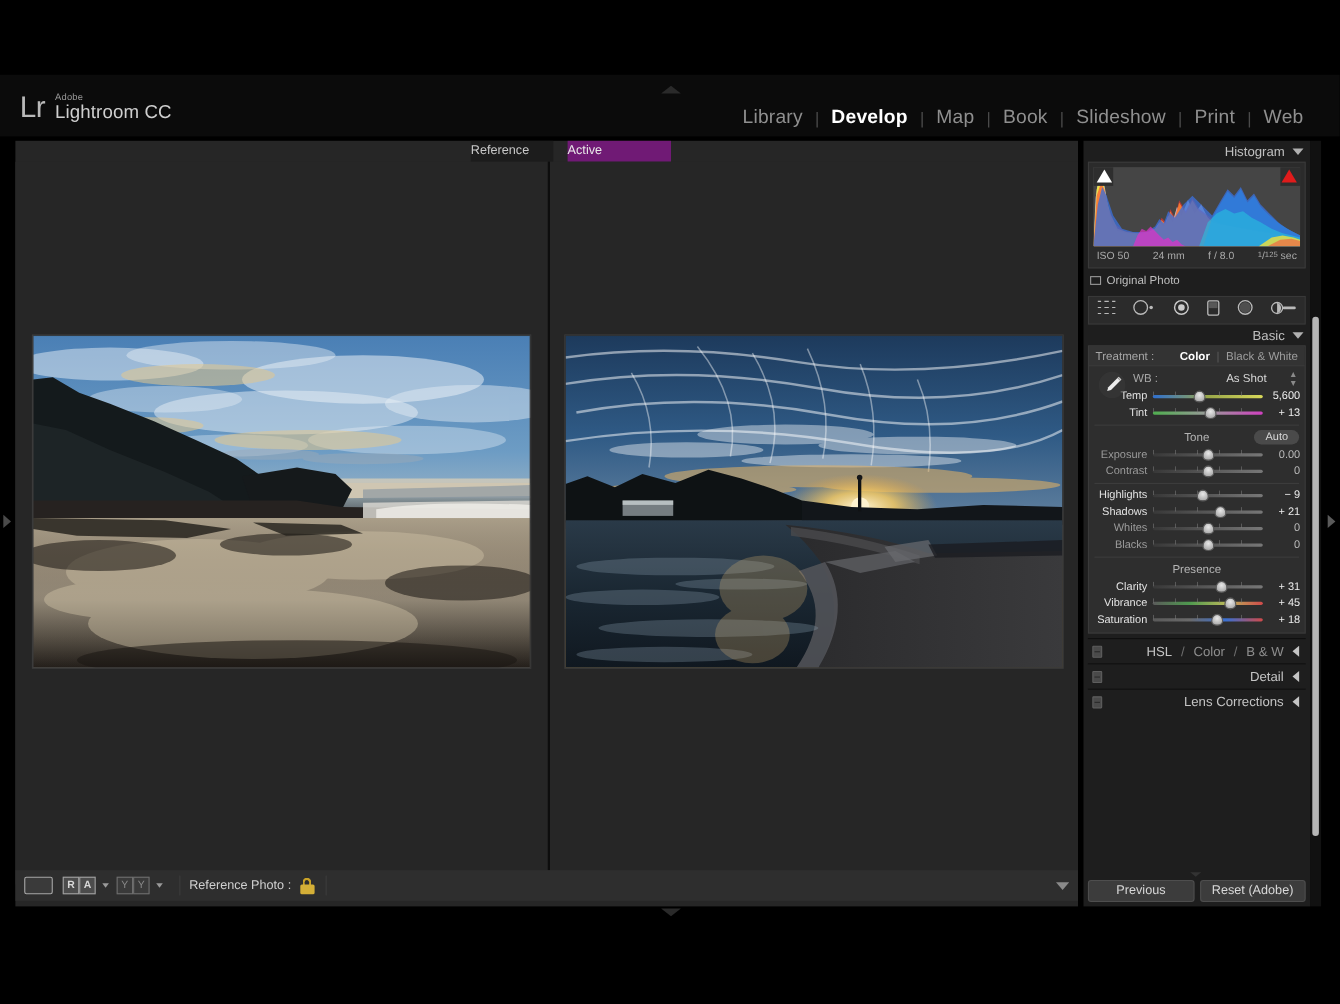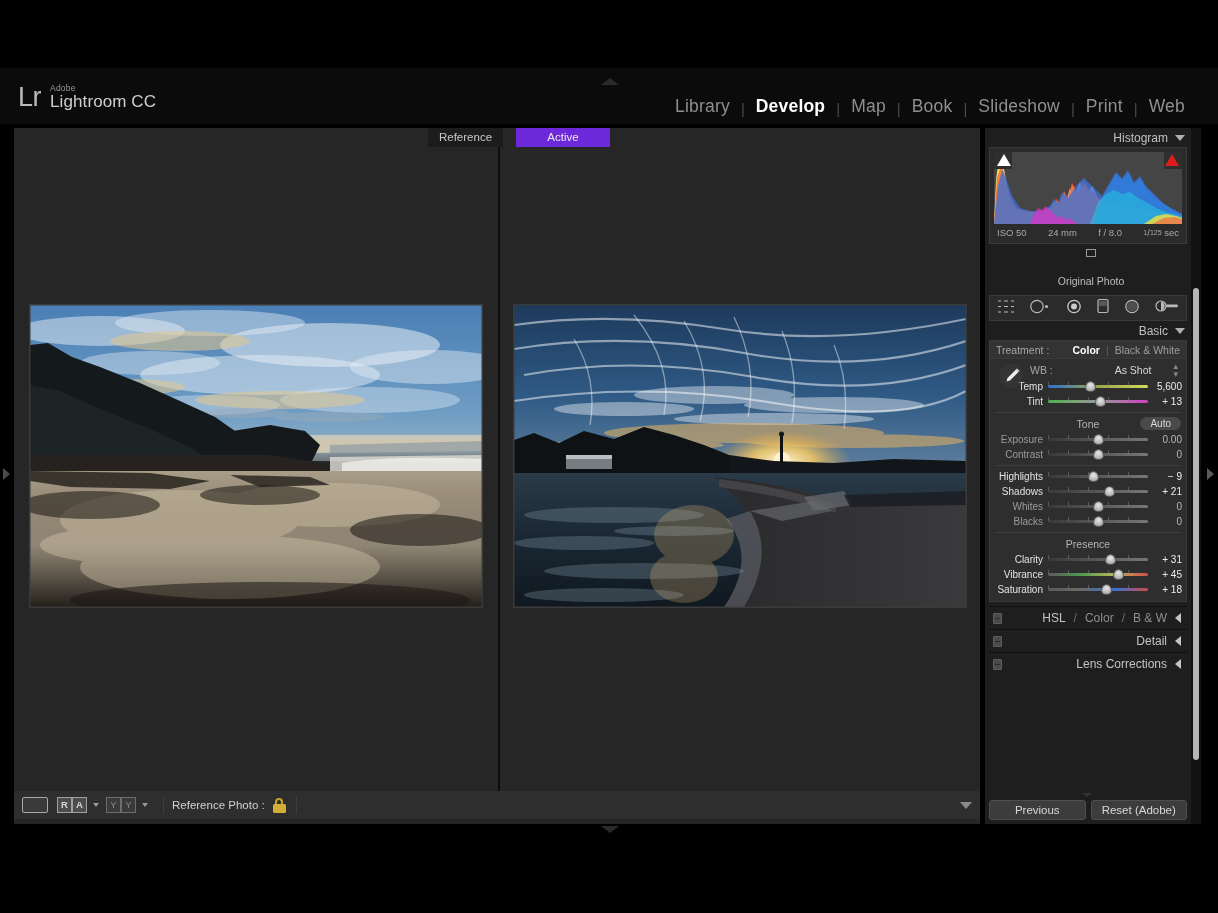--- a/index.html
+++ b/index.html
@@ -22,24 +22,24 @@
   .logo-name { font-size: 17px; color: #cfcfcf; letter-spacing: 0.1px; display: block; font-weight: 300; }
 
   .modnav { position: absolute; right: 22px; top: 96px; display: flex; align-items: flex-end; gap: 0; }
   .modnav .mi { font-size: 17.5px; color: #8f8f8f; padding: 0 11px; letter-spacing: 0.2px; cursor: pointer; font-weight: 300; }
   .modnav .mi.active { color: #ffffff; font-weight: bold; }
   .modnav .sep { color: #4a4a4a; font-size: 15px; }
 
   
   .stage { position: absolute; left: 14px; top: 128px; width: 966px; height: 696px; background: #262626; }
   .tabs { position: absolute; left: 0; top: 0; width: 966px; height: 19px; }
-  .tab { position: absolute; top: 0; height: 19px; line-height: 19px; text-align: center;
+  .tab { position: absolute; top: 0; height: 19px; line-height: 19px; 
          font-size: 11.5px; color: #c8c8c8; cursor: pointer; }
   .tab.reference { left: 414px; width: 75px; background: #1c1c1c; }
-  .tab.active-tab { left: 502px; width: 94px; background: #6d28d9; color: #e8e8e8; }
+  .tab.active-tab { left: 502px; width: 94px; background: #701a75; color: #e8e8e8; }
 
   .panes { position: absolute; left: 0; top: 19px; width: 966px; height: 657px; }
   .pane { position: absolute; top: 0; height: 657px; background: #262626; }
   .pane.left { left: 0; width: 484px; }
   .pane.divider { left: 484px; width: 2px; background: #0d0d0d; }
   .pane.right { left: 486px; width: 480px; }
 
   .photo { position: absolute; left: 50%; transform: translateX(-50%); top: 158px;
            width: 452px; height: 302px; overflow: hidden; background: #111;
            box-shadow: 0 0 0 1px #3b3b3b; }
@@ -95,21 +95,21 @@
           border-left: 7px solid transparent; border-right: 7px solid transparent; cursor: pointer; }
   .clip.l { left: 3px; border-bottom: 12px solid #ffffff; }
   .clip.r { right: 3px; border-bottom: 12px solid #e01b1b; }
   .clipbg { position: absolute; top: 0; width: 18px; height: 17px; background: #2e2e2e; }
   .clipbg.l { left: 0; } .clipbg.r { right: 0; }
   .histmeta { display: flex; justify-content: space-between; padding: 3px 3px 1px; }
   .histmeta span { font-size: 9.5px; color: #a9a9a9; }
   .frac { display: inline-flex; align-items: center; }
   .frac sup { font-size: 7px; vertical-align: super; }
   .frac sub { font-size: 7px; vertical-align: sub; }
-  .origphoto { display: flex; align-items: center; gap: 18px; padding: 5px 0 4px 6px; cursor: pointer; flex-direction: column; }
+  .origphoto { display: flex; align-items: center; gap: 5px; padding: 5px 0 4px 6px; cursor: pointer; }
   .chk { width: 10px; height: 8px; border: 1px solid #9a9a9a; }
   .origphoto span { font-size: 10.5px; color: #bdbdbd; }
 
   .toolstrip { margin: 4px 4px 0; height: 26px; background: #2b2b2b; border: 1px solid #383838;
                display: flex; align-items: center; justify-content: space-around; }
   .tool { cursor: pointer; opacity: .92; }
 
   .section { margin: 0 4px; background: #2e2e2e; border: 1px solid #3a3a3a; }
   .treatment { display: flex; align-items: center; height: 18px; padding: 0 6px; font-size: 10.5px;
                background: #333; border-bottom: 1px solid #3a3a3a; }

